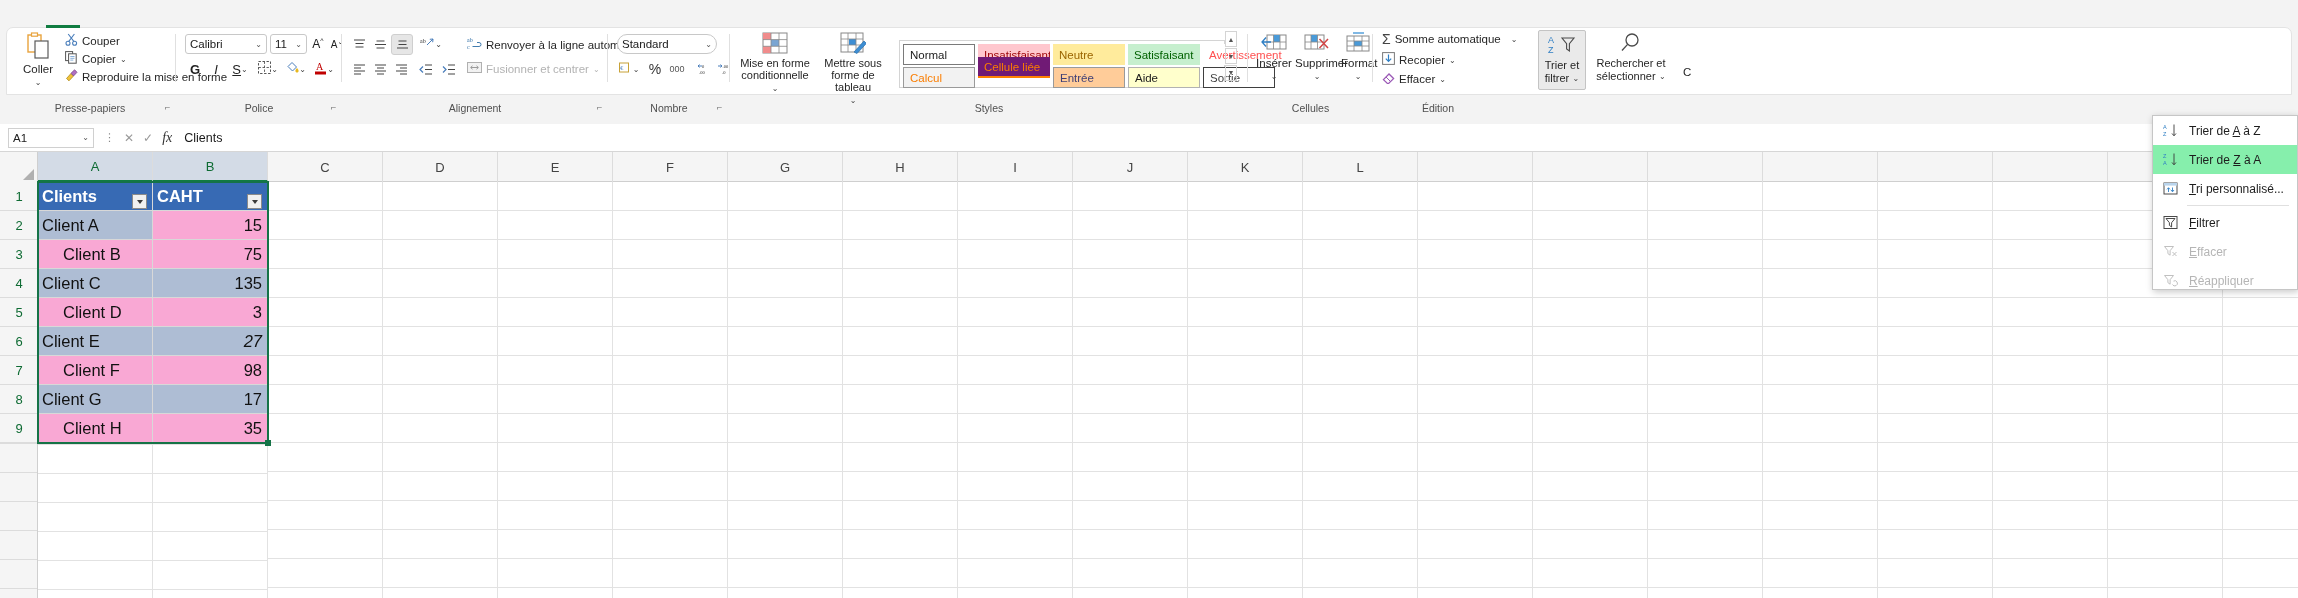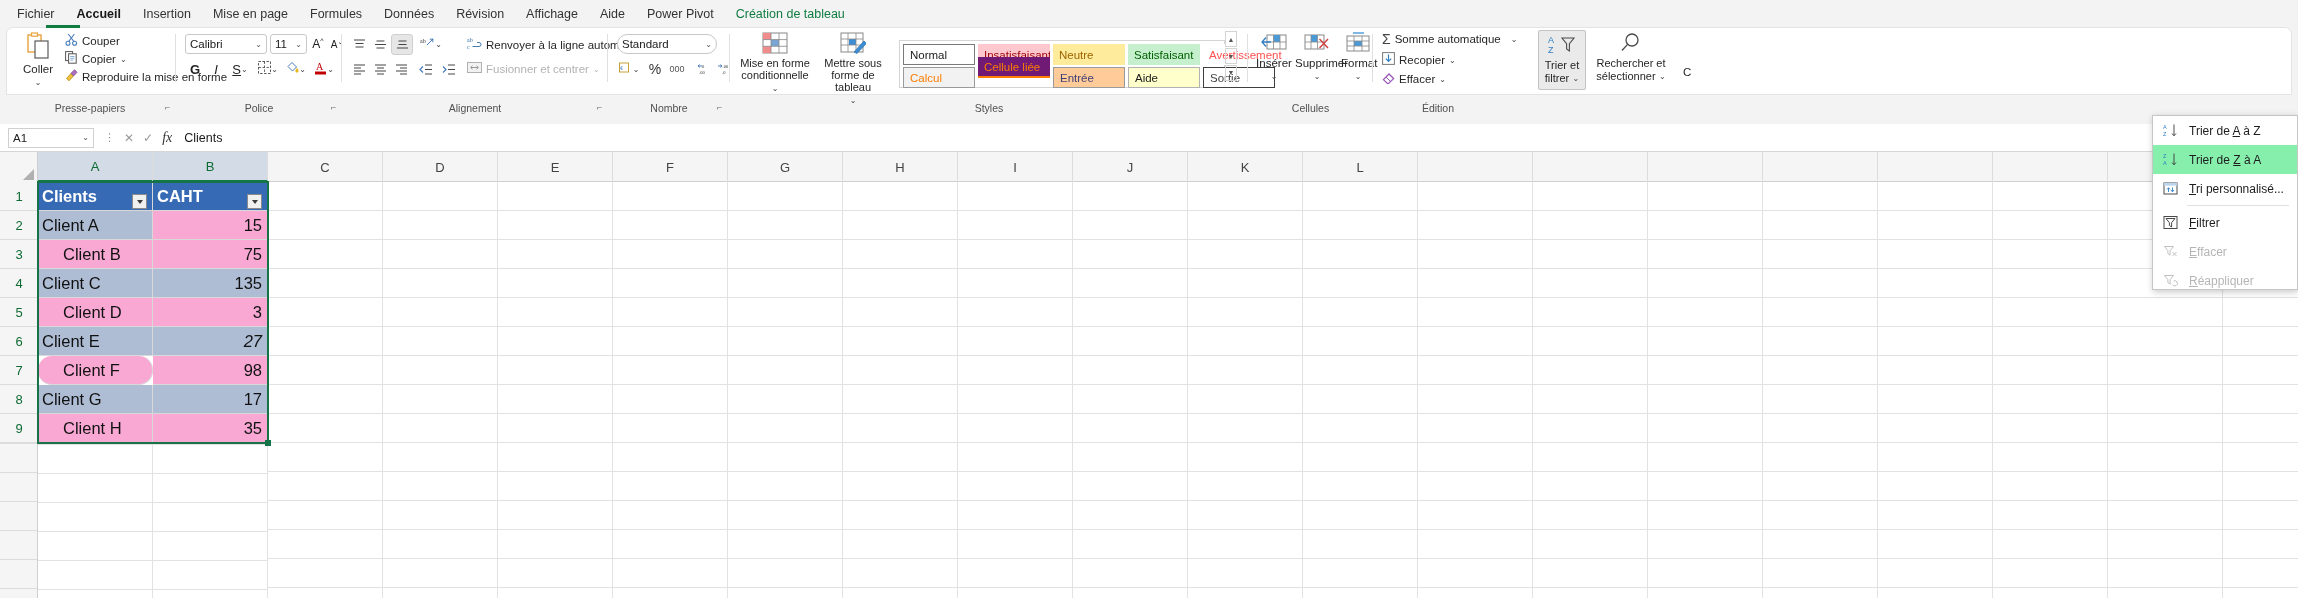--- a/index.html
+++ b/index.html
@@ -103,33 +103,20 @@
   .mitem .mtext { margin-left:9px; }
   .msep { height:1px; background:#e0e0e0; margin:2px 8px 2px 34px; }
   .micon { width:19px; height:19px; display:flex; align-items:center; justify-content:center; }
   u { text-decoration:underline; }
 </style>
 </head>
 <body>
 
 <div id="app">
 
-  <div class="tabbar">
-    <div class="tab">Fichier</div>
-    <div class="tab active">Accueil</div>
-    <div class="tab">Insertion</div>
-    <div class="tab">Mise en page</div>
-    <div class="tab">Formules</div>
-    <div class="tab">Données</div>
-    <div class="tab">Révision</div>
-    <div class="tab">Affichage</div>
-    <div class="tab">Aide</div>
-    <div class="tab">Power Pivot</div>
-    <div class="tab green">Création de tableau</div>
-  </div>
   <div class="activeunderline"></div>
 
   <div class="ribbon-wrap">
    <div class="ribbon-inner">
 
     <div class="group" style="left:0;width:166px;">
       <div class="bigbtn" style="left:8px;top:4px;width:46px;">
         <span class="ico">
           <svg width="26" height="28" viewBox="0 0 26 28">
             <rect x="3" y="3" width="13" height="17" fill="#fff" stroke="#e8a33d" stroke-width="1.4"></rect>
@@ -653,21 +640,21 @@
         <span>3</span>
       </div>
 
     <div class="cell c-a band1" style="left:38px;top:175px;width:115px;height:29px;">
         <span>Client E</span>
       </div>
     <div class="cell c-b band1" style="left:153px;top:175px;width:115px;height:29px;font-style:italic;">
         <span>27</span>
       </div>
 
-    <div class="cell c-a band2" style="left:38px;top:204px;width:115px;height:29px;border-radius:14px;">
+    <div class="cell c-a band2" style="left:38px;top:204px;width:115px;height:29px;">
         <span>Client F</span>
       </div>
     <div class="cell c-b band2" style="left:153px;top:204px;width:115px;height:29px;">
         <span>98</span>
       </div>
 
     <div class="cell c-a band1" style="left:38px;top:233px;width:115px;height:29px;">
         <span>Client G</span>
       </div>
     <div class="cell c-b band1" style="left:153px;top:233px;width:115px;height:29px;">

